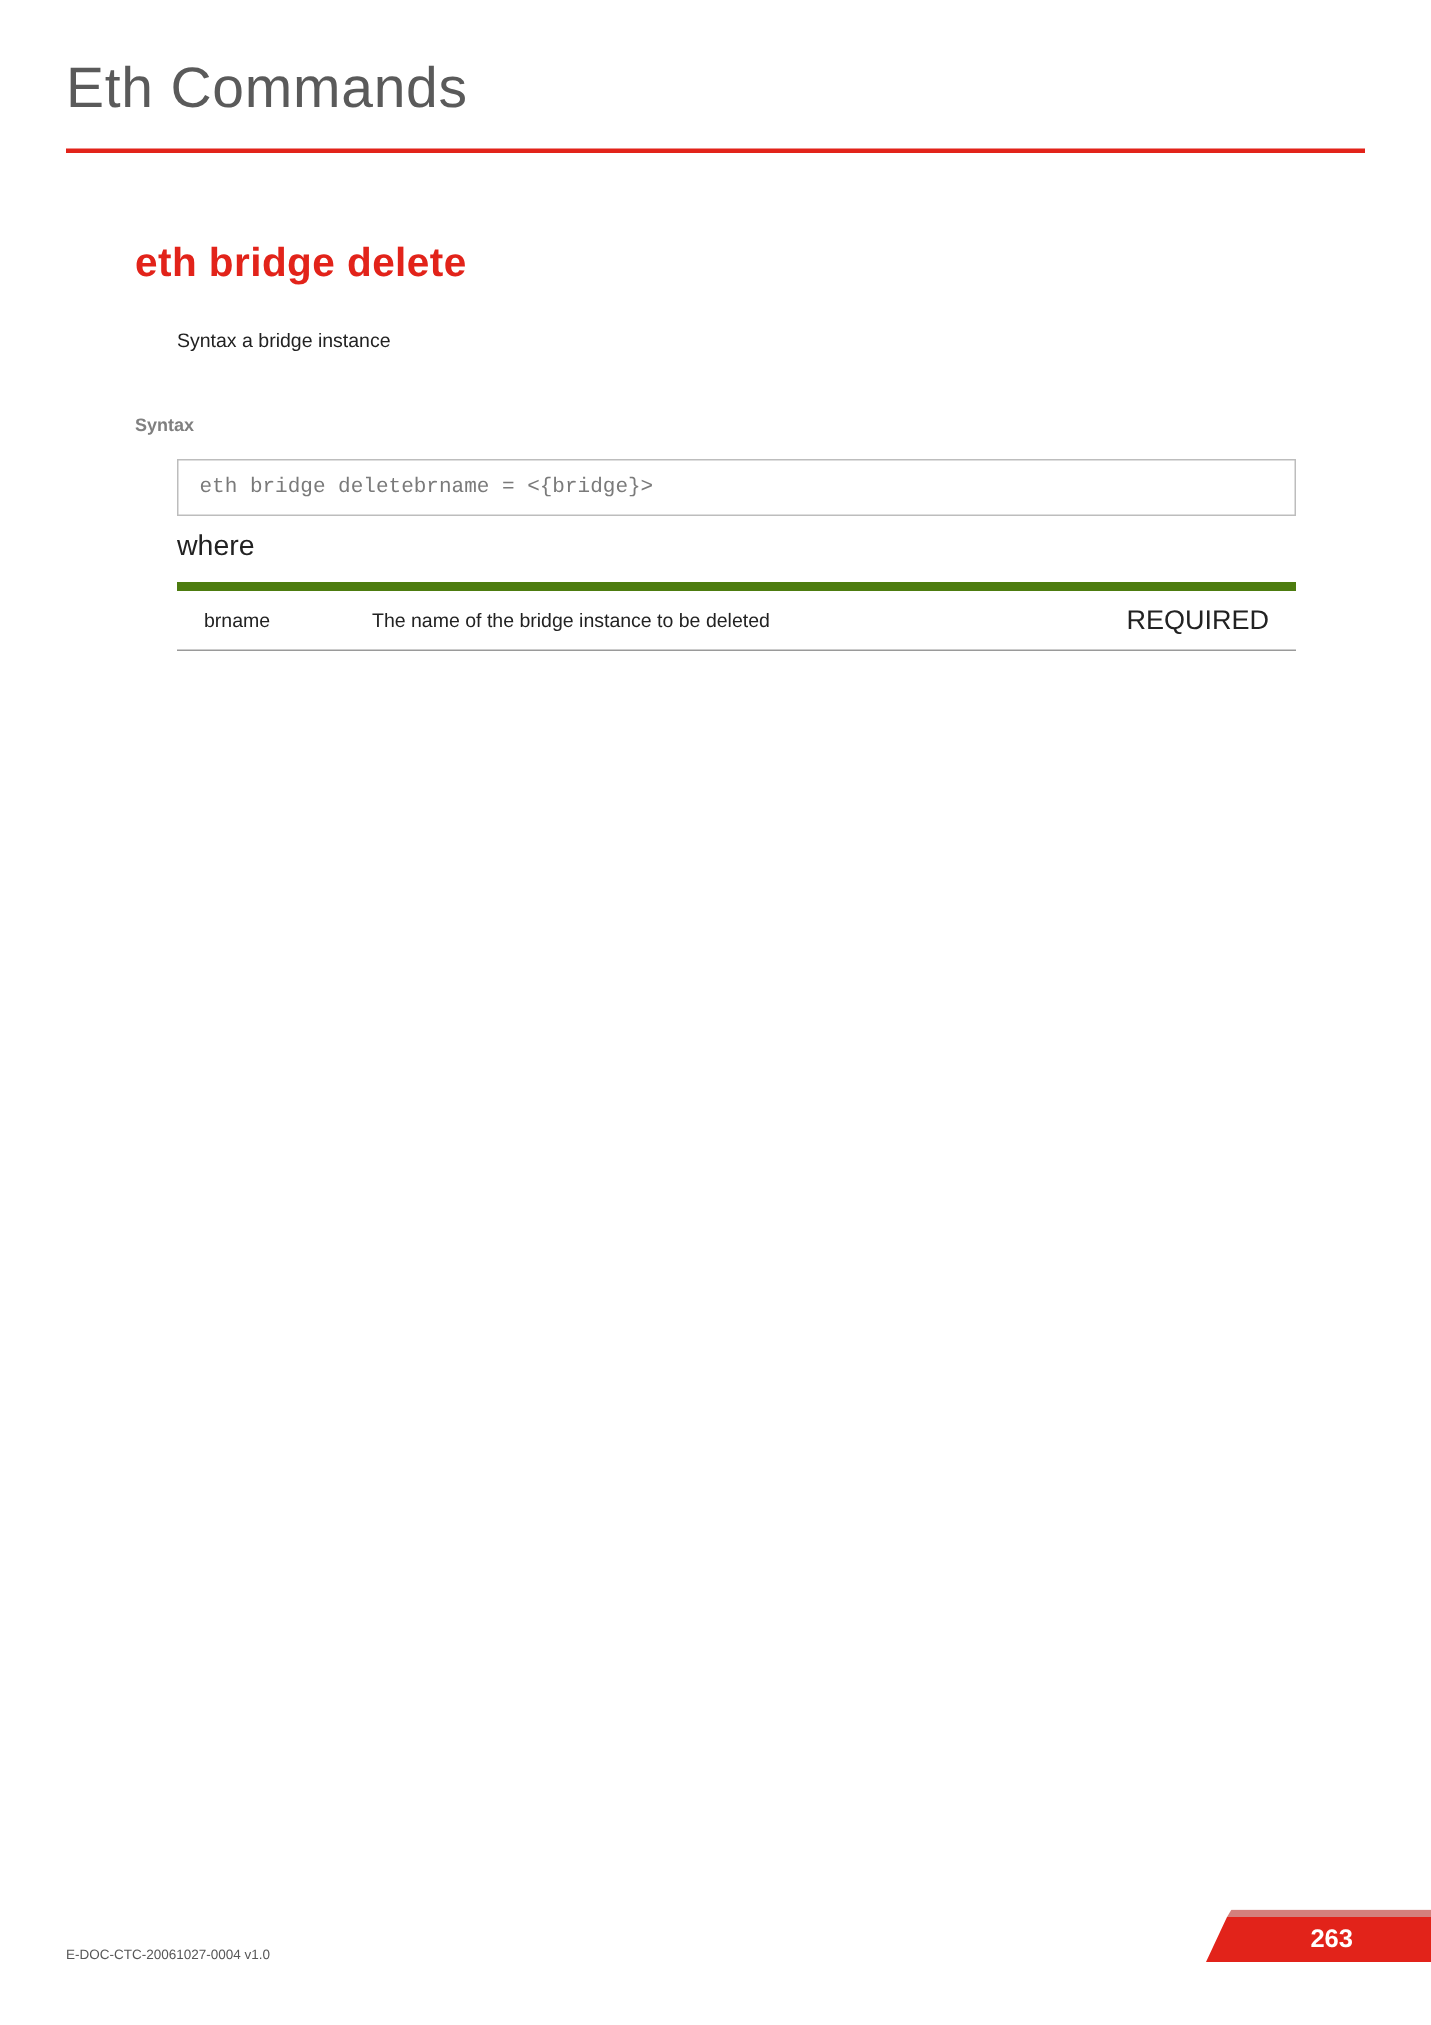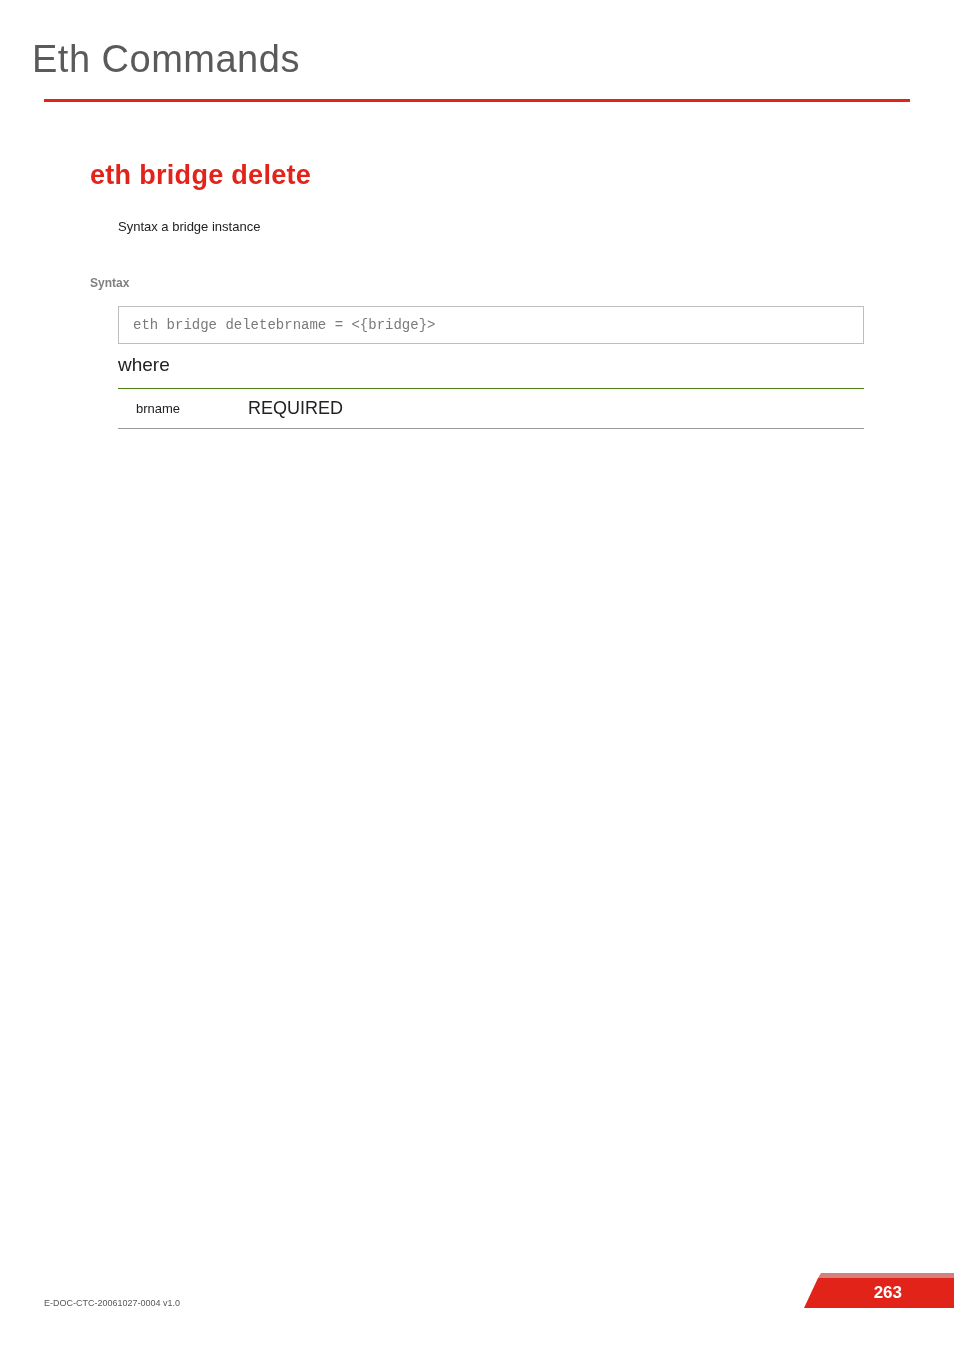--- a/index.html
+++ b/index.html
@@ -11,21 +11,21 @@
       width: 954px;
       height: 1350px;
       background: #ffffff;
       font-family: Arial, Helvetica, sans-serif;
       position: relative;
     }
     .page-title {
       font-size: 38px;
       font-weight: 300;
       color: #5a5a5a;
-      padding: 38px 0 0 32px;
+      padding: 38px 0 0 44px;
       letter-spacing: 0.5px;
     }
     .title-rule {
       margin: 18px 44px 0 44px;
       border: none;
       border-top: 3px solid #e2231a;
     }
     .section-heading {
       font-size: 27px;
       font-weight: bold;
@@ -65,21 +65,21 @@
       font-size: 19px;
       color: #222222;
       margin: 10px 0 0 118px;
     }
     .param-table {
       margin: 12px 90px 0 118px;
     }
     .param-row {
       display: flex;
       align-items: center;
-      border-top: 1px solid #4d7c0f;
+      border-top: 6px solid #4d7c0f;
       border-bottom: 1px solid #9a9a9a;
       padding: 9px 0;
     }
     .param-name {
       flex: 0 0 130px;
       padding-left: 18px;
       font-size: 13px;
       color: #222222;
     }
     .param-desc {
@@ -156,20 +156,21 @@
 <div class="syntax-box">
   <span class="syntax-command">eth bridge delete</span>
   <span class="syntax-args">brname = &lt;{bridge}&gt;</span>
 </div>
 
 <div class="where-label">where</div>
 
 <div class="param-table">
   <div class="param-row">
     <div class="param-name">brname</div>
+    <div class="param-desc">The name of the  bridge instance to be deleted</div>
     <div class="param-req">REQUIRED</div>
   </div>
 </div>
 
 <div class="footer">
   <div class="doc-ref">E-DOC-CTC-20061027-0004 v1.0</div>
   <div class="page-number-flag">
     <div class="flag-shadow"></div>
     <div class="flag-shape"></div>
     <div class="page-number">263</div>

